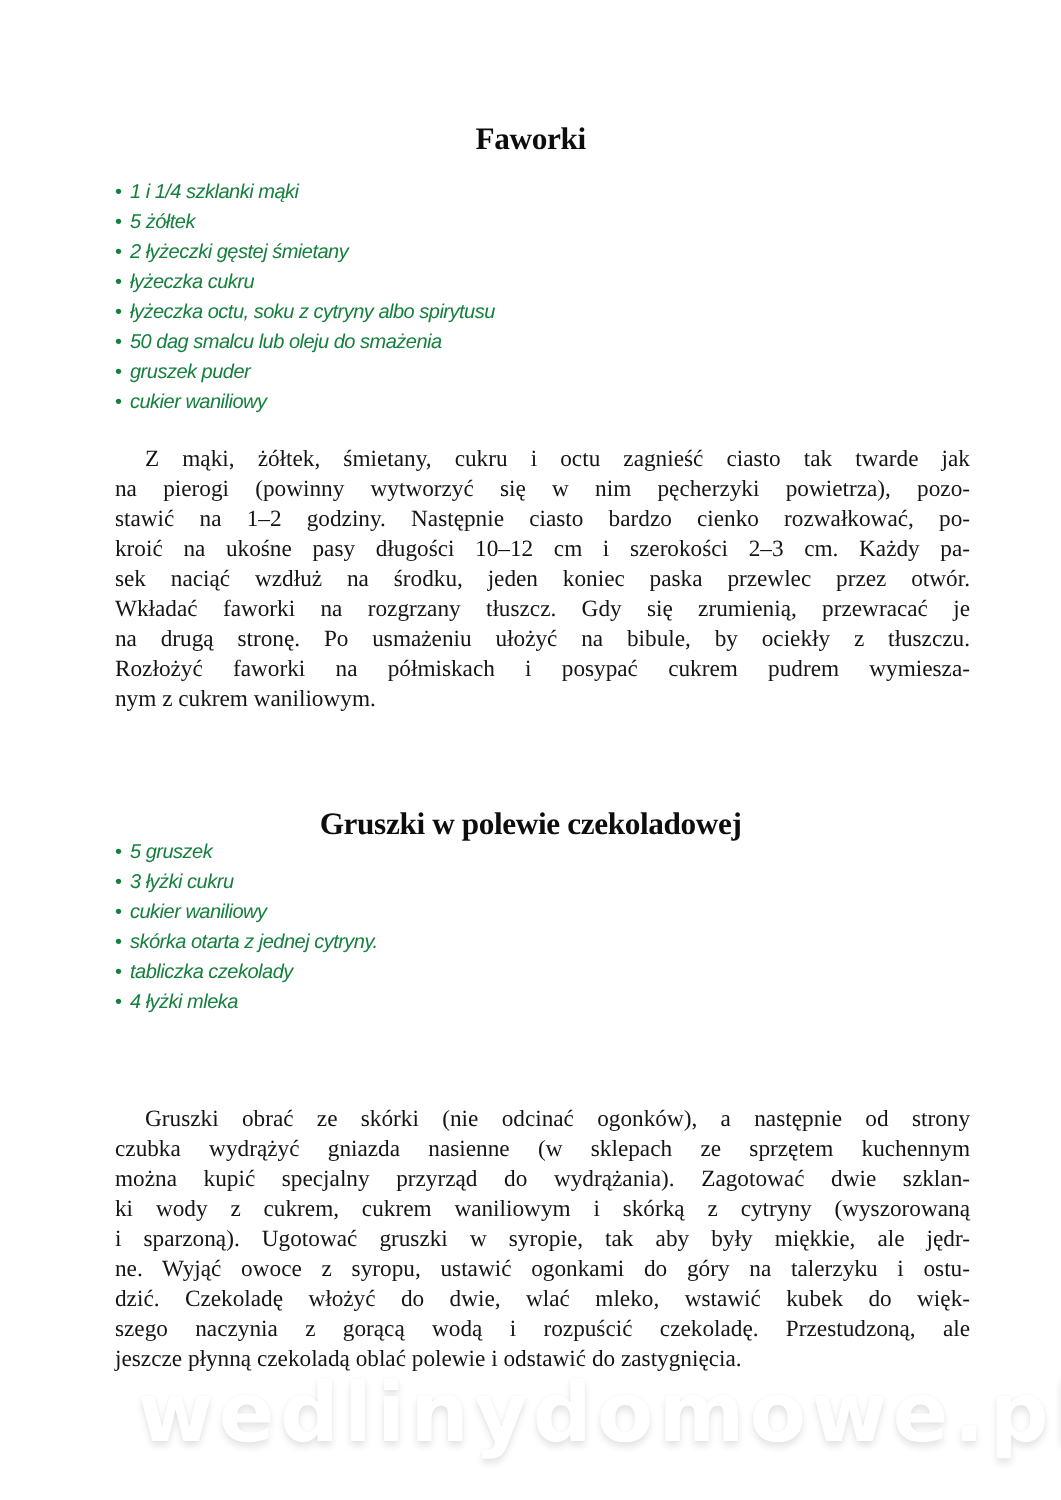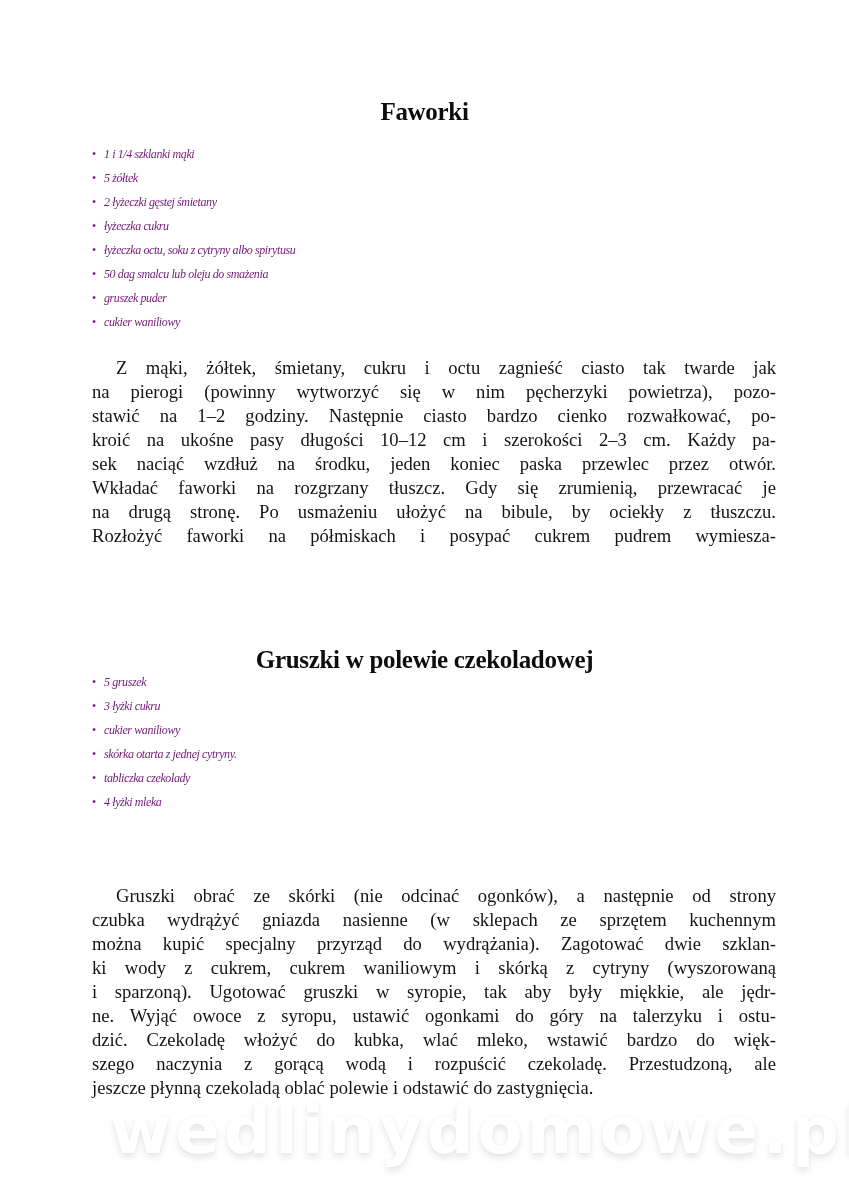--- a/index.html
+++ b/index.html
@@ -5,22 +5,22 @@
   html, body { margin: 0; padding: 0; background: #ffffff; }
   body { width: 849px; height: 1200px; position: relative; overflow: hidden; color: #111; }
   .page { position: absolute; left: 0; top: 0; width: 849px; height: 1192px; }
   .title {
     position: absolute; left: 0; width: 849px; text-align: center;
     font-family: "Liberation Serif", serif; font-weight: bold; font-size: 25px;
     letter-spacing: -0.3px; color: #0d0d0d;
   }
   .list { position: absolute; left: 92px; margin: 0; padding: 0; list-style: none; }
   .list li, .list .sublabel {
-    font-family: Liberation Serif, serif; font-style: italic; font-size: 12px;
-    height: 24px; line-height: 24px; white-space: nowrap; color: #701a75;
+    font-family: Liberation Sans, sans-serif; font-style: italic; font-size: 16px;
+    height: 24px; line-height: 24px; white-space: nowrap; color: #15803d;
     letter-spacing: -0.4px;
   }
   .list li::before { content: "•"; font-style: normal; display: inline-block; width: 10px; margin-right: 2px; }
   .list .sublabel { margin-left: -3px; }
   .para { position: absolute; left: 92px; width: 684px; }
   .para .line {
     font-family: "Liberation Serif", serif; font-size: 18.6px; height: 24px; line-height: 24px;
     white-space: nowrap; text-align: justify; text-align-last: justify; color: #141414;
     overflow: visible;
   }
@@ -53,39 +53,40 @@
 
   <div class="para" style="top:356px;">
     <div class="line first">Z mąki, żółtek, śmietany, cukru i octu zagnieść ciasto tak twarde jak</div>
     <div class="line">na pierogi (powinny wytworzyć się w nim pęcherzyki powietrza), pozo-</div>
     <div class="line">stawić na 1–2 godziny. Następnie ciasto bardzo cienko rozwałkować, po-</div>
     <div class="line">kroić na ukośne pasy długości 10–12 cm i szerokości 2–3 cm. Każdy pa-</div>
     <div class="line">sek naciąć wzdłuż na środku, jeden koniec paska przewlec przez otwór.</div>
     <div class="line">Wkładać faworki na rozgrzany tłuszcz. Gdy się zrumienią, przewracać je</div>
     <div class="line">na drugą stronę. Po usmażeniu ułożyć na bibule, by ociekły z tłuszczu.</div>
     <div class="line">Rozłożyć faworki na półmiskach i posypać cukrem pudrem wymiesza-</div>
+    <div class="line last">nym z cukrem waniliowym.</div>
   </div>
 
   <div class="title" style="top:646px;">Gruszki w polewie czekoladowej</div>
 
   <ul class="list" style="top:670px;">
     <li>5 gruszek</li>
     <li>3 łyżki cukru</li>
     <li>cukier waniliowy</li>
     <li>skórka otarta z jednej cytryny.</li>
     <li>tabliczka czekolady</li>
     <li>4 łyżki mleka</li>
   </ul>
 
   <div class="para" style="top:884px;">
     <div class="line first">Gruszki obrać ze skórki (nie odcinać ogonków), a następnie od strony</div>
     <div class="line">czubka wydrążyć gniazda nasienne (w sklepach ze sprzętem kuchennym</div>
     <div class="line">można kupić specjalny przyrząd do wydrążania). Zagotować dwie szklan-</div>
     <div class="line">ki wody z cukrem, cukrem waniliowym i skórką z cytryny (wyszorowaną</div>
     <div class="line">i sparzoną). Ugotować gruszki w syropie, tak aby były miękkie, ale jędr-</div>
     <div class="line">ne. Wyjąć owoce z syropu, ustawić ogonkami do góry na talerzyku i ostu-</div>
-    <div class="line">dzić. Czekoladę włożyć do kubka, wlać mleko, wstawić bardzo do więk-</div>
+    <div class="line">dzić. Czekoladę włożyć do dwie, wlać mleko, wstawić kubek do więk-</div>
     <div class="line">szego naczynia z gorącą wodą i rozpuścić czekoladę. Przestudzoną, ale</div>
     <div class="line last">jeszcze płynną czekoladą oblać polewie i odstawić do zastygnięcia.</div>
   </div>
 
   <div class="watermark">wedlinydomowe.pl</div>
 </div>
 
 </body></html>

